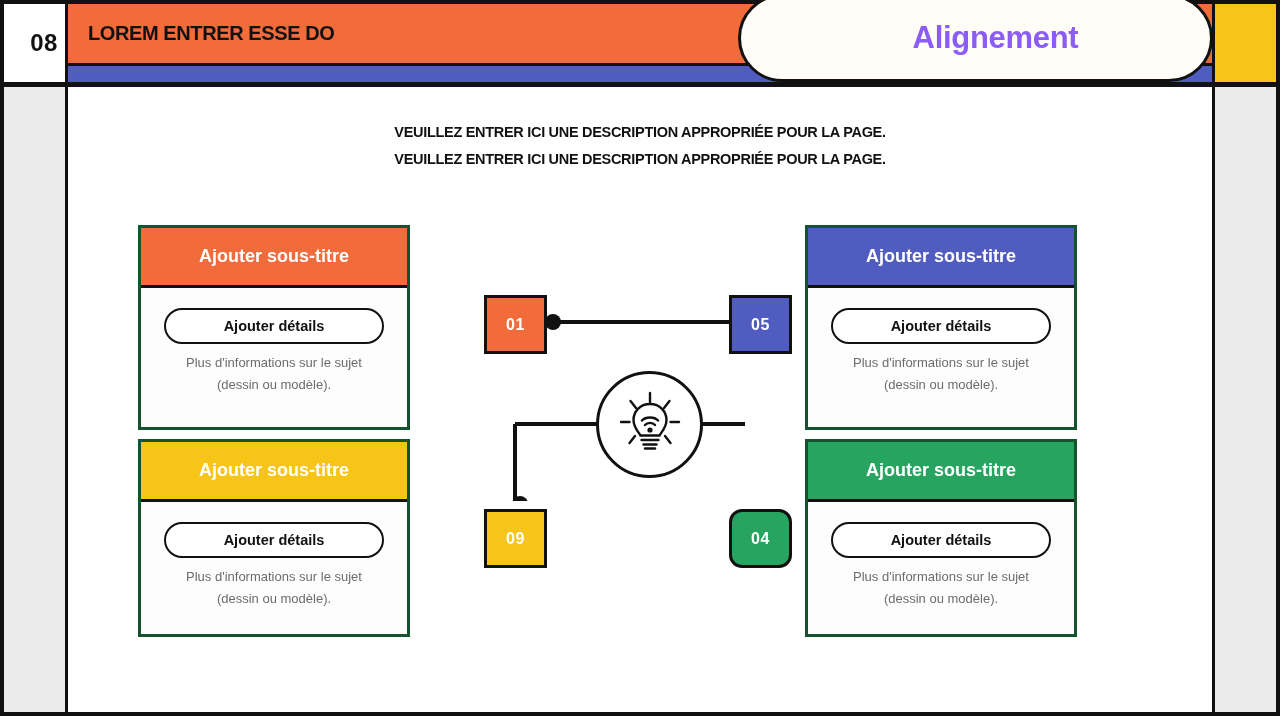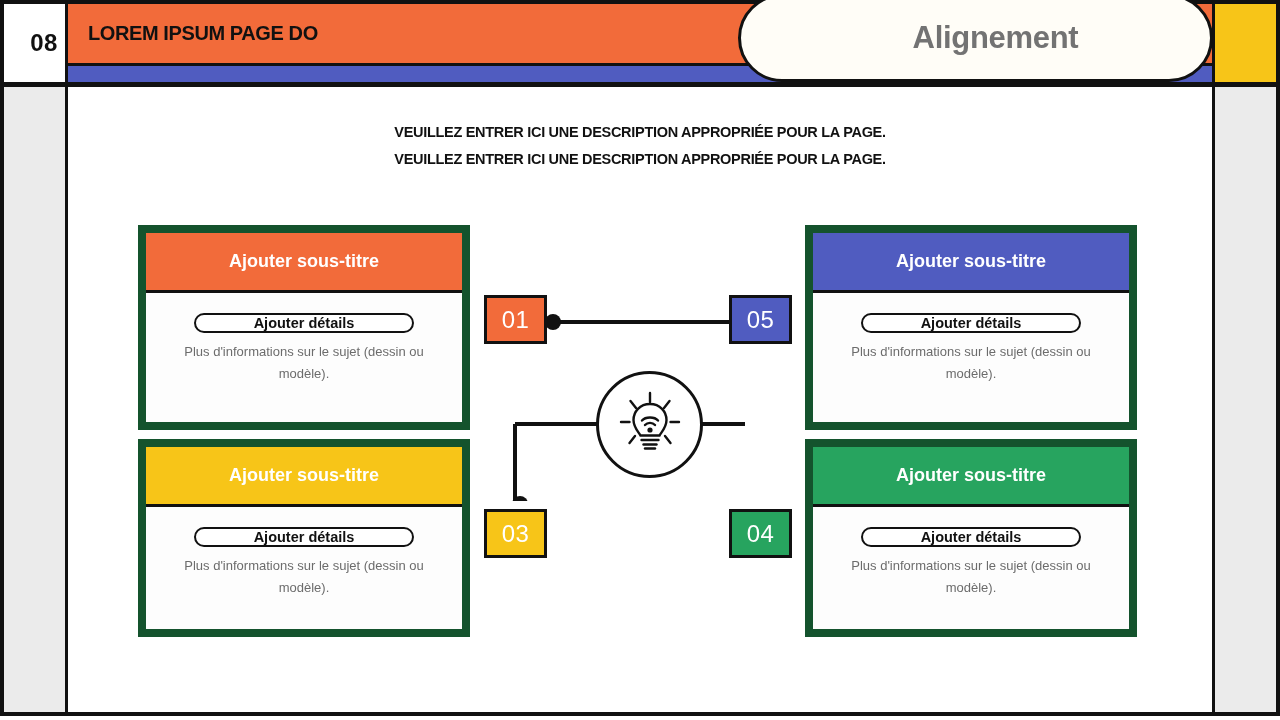--- a/index.html
+++ b/index.html
@@ -109,21 +109,21 @@
     border-radius: 45px;
     box-sizing: border-box;
     z-index: 4;
     display: flex;
     align-items: center;
     justify-content: center;
   }
   .header-pill .pill-title {
     font-size: 31px;
     font-weight: bold;
-    color: #737373;
+    color: #8b5cf6;
     letter-spacing: -0.3px;
     padding-left: 40px;
   }
 
   
   .content {
     position: absolute;
     left: 65px; top: 84px;
     width: 1150px; height: 632px;
     background: #ffffff;
@@ -139,22 +139,22 @@
     font-size: 14.5px;
     font-weight: bold;
     color: #111111;
     letter-spacing: -0.3px;
     line-height: 27px;
   }
 
   
   .card {
     position: absolute;
-    width: 332px;
-    border: 8px solid #14532d;
+    width: 272px;
+    border: 3px solid #14532d;
     box-sizing: border-box;
     background: #fdfdfd;
   }
   .card.c-tl { left: 138px; top: 225px; height: 205px; }
   .card.c-tr { left: 805px; top: 225px; height: 205px; }
   .card.c-bl { left: 138px; top: 439px; height: 198px; }
   .card.c-br { left: 805px; top: 439px; height: 198px; }
 
   .card-head {
     height: 57px;
@@ -171,21 +171,21 @@
   .head-yellow { background: #f7c518; }
   .head-green  { background: #27a45f; }
 
   .card-body {
     padding: 20px 22px 0 22px;
     text-align: center;
   }
   .detail-btn {
     display: inline-block;
     min-width: 220px;
-    padding: 0 26px;
+    padding: 8px 26px;
     border: 2.5px solid #111111;
     border-radius: 20px;
     background: #ffffff;
     font-size: 14.5px;
     font-weight: bold;
     color: #111111;
     box-sizing: border-box;
     cursor: pointer;
   }
   .card-note {
@@ -199,36 +199,36 @@
   
   .diagram {
     position: absolute;
     left: 405px; top: 201px;
     width: 340px; height: 300px;
   }
   .diagram svg { display: block; }
 
   .num-box {
     position: absolute;
-    width: 63px; height: 49px;
-    border: 3px solid #111111;
-    box-sizing: border-box;
-    display: flex;
-    align-items: center;
-    justify-content: center;
-    font-size: 24px;
-    font-weight: normal;
+    width: 63px; height: 59px;
+    border: 3px solid #111111;
+    box-sizing: border-box;
+    display: flex;
+    align-items: center;
+    justify-content: center;
+    font-size: 16px;
+    font-weight: bold;
     color: #ffffff;
     letter-spacing: 0.5px;
     z-index: 3;
   }
   .nb-01 { left: 484px; top: 295px; background: #f26b3a; }
   .nb-02 { left: 729px; top: 295px; background: #505cc0; }
   .nb-03 { left: 484px; top: 509px; background: #f7c518; }
-  .nb-04 { left: 729px; top: 509px; background: #27a45f; }
+  .nb-04 { left: 729px; top: 509px; background: #27a45f; border-radius: 13px; }
 
   .bulb-circle {
     position: absolute;
     left: 596px; top: 371px;
     width: 107px; height: 107px;
     border: 3.5px solid #111111;
     border-radius: 50%;
     background: #ffffff;
     box-sizing: border-box;
     z-index: 3;
@@ -247,21 +247,21 @@
 
   <div class="page-num-box">
     <span class="num">08</span>
   </div>
 
   <div class="header-yellow"></div>
 
   <div class="header-band">
     <div class="band-orange"></div>
     <div class="band-blue"></div>
-    <div class="band-title">LOREM IPSUM PAGE DO</div>
+    <div class="band-title">LOREM ENTRER ESSE DO</div>
   </div>
 
   <div class="header-pill">
     <span class="pill-title">Alignement</span>
   </div>
 
   <div class="content">
     <div class="description">
       <div>VEUILLEZ ENTRER ICI UNE DESCRIPTION APPROPRIÉE POUR LA PAGE.</div>
       <div>VEUILLEZ ENTRER ICI UNE DESCRIPTION APPROPRIÉE POUR LA PAGE.</div>
@@ -313,21 +313,21 @@
       <line x1="110" y1="223" x2="200" y2="223" stroke="#111111" stroke-width="4"></line>
       <circle cx="115" cy="303" r="8" fill="#111111"></circle>
 
       <line x1="145" y1="335" x2="320" y2="335" stroke="#111111" stroke-width="4"></line>
       <circle cx="317" cy="335" r="8" fill="#111111"></circle>
     </svg>
   </div>
 
   <div class="num-box nb-01">01</div>
   <div class="num-box nb-02">05</div>
-  <div class="num-box nb-03">03</div>
+  <div class="num-box nb-03">09</div>
   <div class="num-box nb-04">04</div>
 
   <div class="bulb-circle">
     <svg width="72" height="72" viewBox="0 0 72 72">
       <g stroke="#111111" stroke-width="2.4" stroke-linecap="round" fill="none">
 
         <line x1="36" y1="4" x2="36" y2="13"></line>
         <line x1="16.5" y1="12" x2="22" y2="19"></line>
         <line x1="55.5" y1="12" x2="50" y2="19"></line>
         <line x1="7" y1="33" x2="15.5" y2="33"></line>

